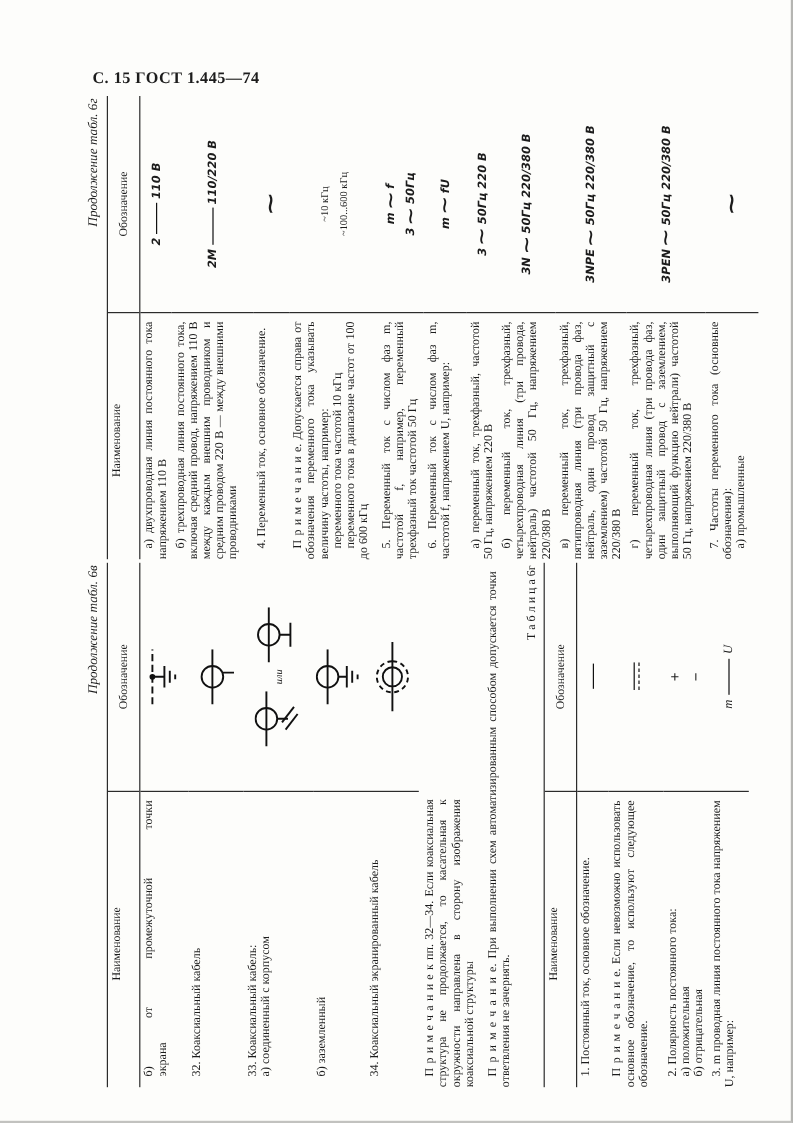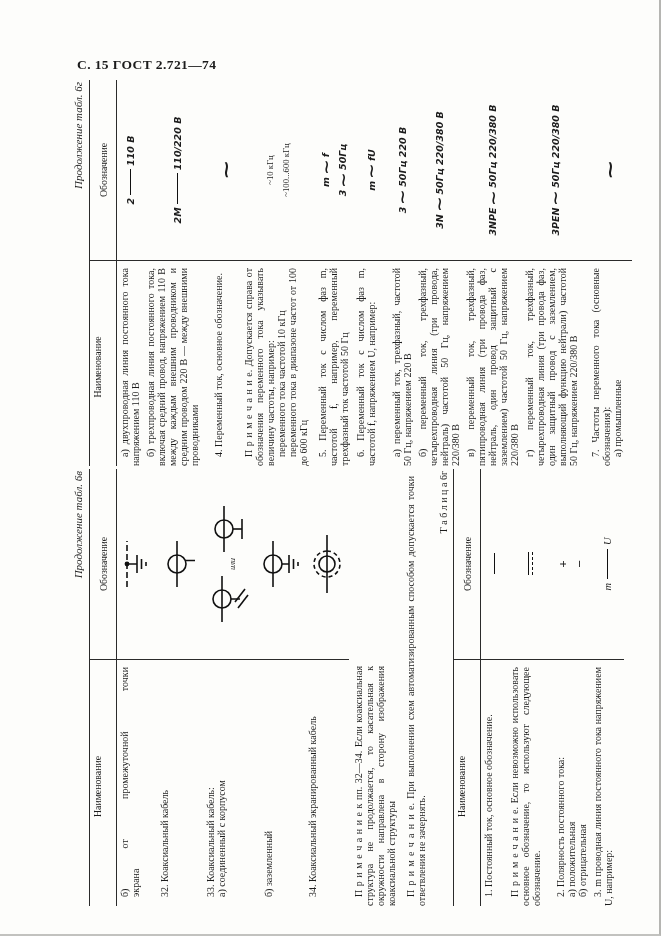--- a/index.html
+++ b/index.html
@@ -43,21 +43,21 @@
   .dc2 .dsh{height:0;border-top:1.9px dashed #111;}
   .pm{font-size:13px;font-weight:bold;line-height:12px;font-family:"Liberation Serif",serif;}
   .pair{flex-direction:row;gap:6px;}
   .or{font-style:italic;font-size:8.5px;font-family:"Liberation Serif",serif;}
   svg{display:block;}
 </style>
 </head>
 <body>
 
 <div class="page">
-  <div class="pg-head">С. 15 ГОСТ 2.721—74</div>
+  <div class="pg-head">С. 15 ГОСТ 1.445—74</div>
 
   <div class="rot">
 
     <section class="sec sec-left">
       <div class="cont-label">Продолжение табл. 6в</div>
 
       <div class="tbl">
         <div class="thead">
           <div class="th c-name" style="border-right:1px solid #2b2b2b;">Наименование</div>
           <div class="th" style="flex:1">Обозначение</div>

